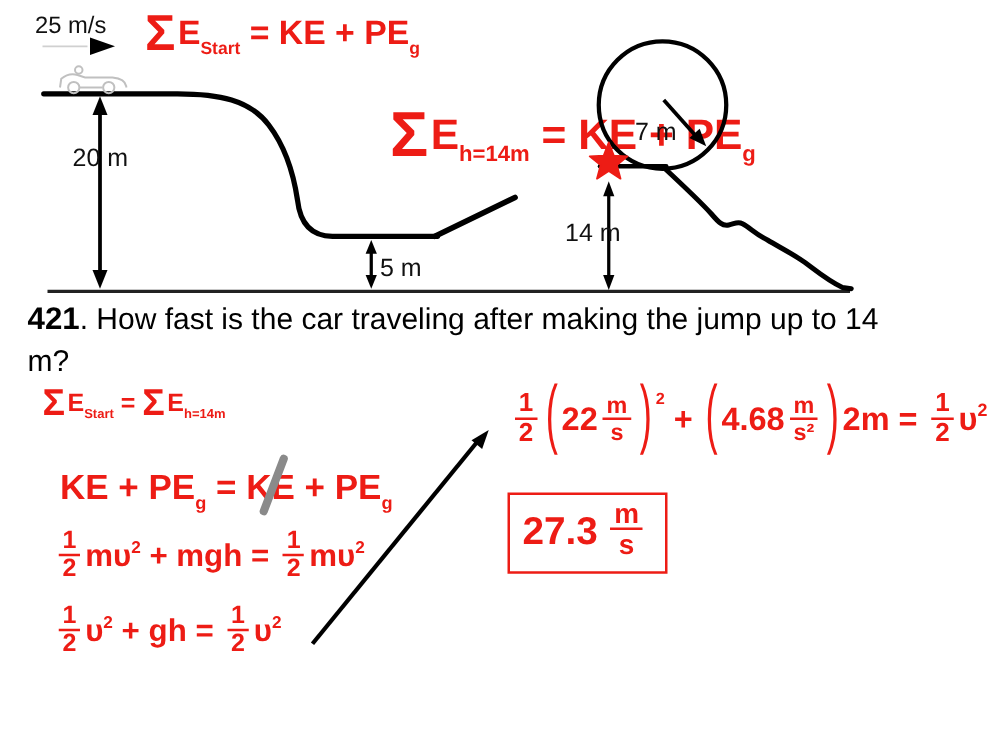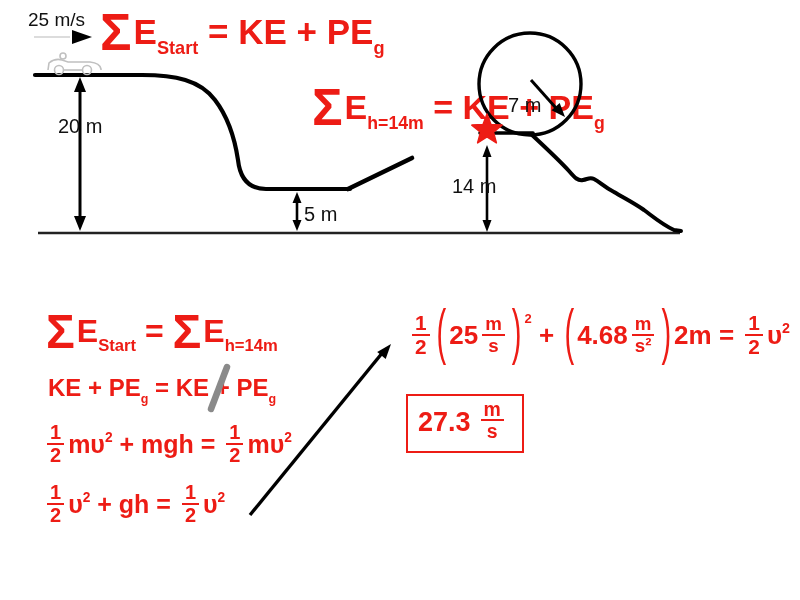--- a/index.html
+++ b/index.html
@@ -14,63 +14,67 @@
   .frac{display:inline-flex;flex-direction:column;align-items:center;vertical-align:middle;
         margin:0 4px;position:relative;top:-0.08em;line-height:1.05;}
   .frac .fn{font-size:0.8em;padding:0 3px;border-bottom:0.11em solid currentColor;}
   .frac .fd{font-size:0.8em;padding:0 3px;}
   .frac.sm .fn,.frac.sm .fd{font-size:0.72em;}
   .pr{display:inline-block;transform:scaleY(2.1);transform-origin:center;font-weight:400;
       font-size:1.12em;margin:0 3px;position:relative;top:-0.06em;}
   .question{position:absolute;left:22px;top:238px;color:#000;font-size:24px;line-height:1.38;}
   .question .qnum{font-weight:700;font-size:25px;}
   .ansbox{position:absolute;left:406px;top:394px;border:2px solid #ED1C15;color:#ED1C15;
-          font-weight:700;font-size:27px;display:inline-flex;align-items:center;
+          font-weight:700;font-size:31px;display:inline-flex;align-items:center;
           padding:5px 14px 7px 10px;}
   .ansbox .frac{margin-left:10px;}
   svg.overlay{position:absolute;left:0;top:0;z-index:3;pointer-events:none;}
   .eqlayer{position:absolute;left:0;top:0;width:800px;height:600px;z-index:1;}
   svg text{font-family:"Liberation Sans", sans-serif;fill:#111;}
 </style>
 </head>
 <body>
 
 <div class="slide">
 
   <div class="eqlayer">
 
-    <div class="eq red" style="left:100px;top:6px;font-size:35px"><span class="sg">Σ</span><span>E</span><span class="sb">Start</span><span> = KE + PE</span><span class="sb">g</span></div>
+    <div class="eq red" style="left:116px;top:6px;font-size:27px"><span class="sg">Σ</span><span>E</span><span class="sb">Start</span><span> = KE + PE</span><span class="sb">g</span></div>
 
     <div class="eq red" style="left:312px;top:82px;font-size:34px"><span class="sg">Σ</span><span>E</span><span class="sb">h=14m</span><span> = KE + PE</span><span class="sb">g</span></div>
 
+    <div class="question">
+      <div><span class="qnum">421</span><span>. How fast is the car traveling after making the jump up to 14</span></div>
+      <div>m?</div>
+    </div>
 
-    <div class="eq red" style="left:46px;top:308px;font-size:32px"><span class="sg">Σ</span><span>E</span><span class="sb">Start</span><span> = </span><span class="sg">Σ</span><span>E</span><span class="sb">h=14m</span></div>
+    <div class="eq red" style="left:34px;top:308px;font-size:20px"><span class="sg">Σ</span><span>E</span><span class="sb">Start</span><span> = </span><span class="sg">Σ</span><span>E</span><span class="sb">h=14m</span></div>
 
-    <div class="eq red" style="left:48px;top:374px;font-size:24px"><span>KE + PE</span><span class="sb">g</span><span> = KE + PE</span><span class="sb">g</span></div>
+    <div class="eq red" style="left:48px;top:374px;font-size:28px"><span>KE + PE</span><span class="sb">g</span><span> = KE + PE</span><span class="sb">g</span></div>
 
     <div class="eq red" style="left:43px;top:424px;font-size:25px"><span class="frac">
           <span class="fn">1</span>
           <span class="fd">2</span>
         </span><span>mυ</span><span class="sp">2</span><span> + mgh = </span><span class="frac">
           <span class="fn">1</span>
           <span class="fd">2</span>
         </span><span>mυ</span><span class="sp">2</span></div>
 
     <div class="eq red" style="left:43px;top:484px;font-size:25px"><span class="frac">
           <span class="fn">1</span>
           <span class="fd">2</span>
         </span><span>υ</span><span class="sp">2</span><span> + gh = </span><span class="frac">
           <span class="fn">1</span>
           <span class="fd">2</span>
         </span><span>υ</span><span class="sp">2</span></div>
 
     <div class="eq red" style="left:408px;top:312px;font-size:26px"><span class="frac">
           <span class="fn">1</span>
           <span class="fd">2</span>
-        </span><span class="pr">(</span><span>25</span><span class="frac sm">
+        </span><span class="pr">(</span><span>22</span><span class="frac sm">
           <span class="fn">m</span>
           <span class="fd">s</span>
         </span><span class="pr">)</span><span class="sp-high">2</span><span> + </span><span class="pr">(</span><span>4.68</span><span class="frac sm">
           <span class="fn">m</span>
           <span class="fd">s²</span>
         </span><span class="pr">)</span><span>2m</span><span> = </span><span class="frac">
           <span class="fn">1</span>
           <span class="fd">2</span>
         </span><span>υ</span><span class="sp">2</span></div>
 

